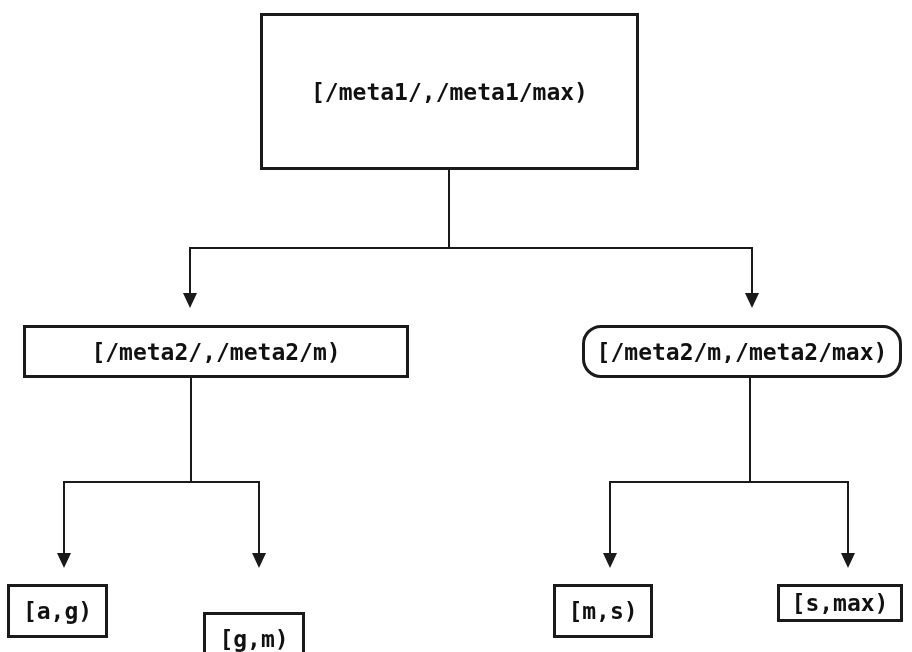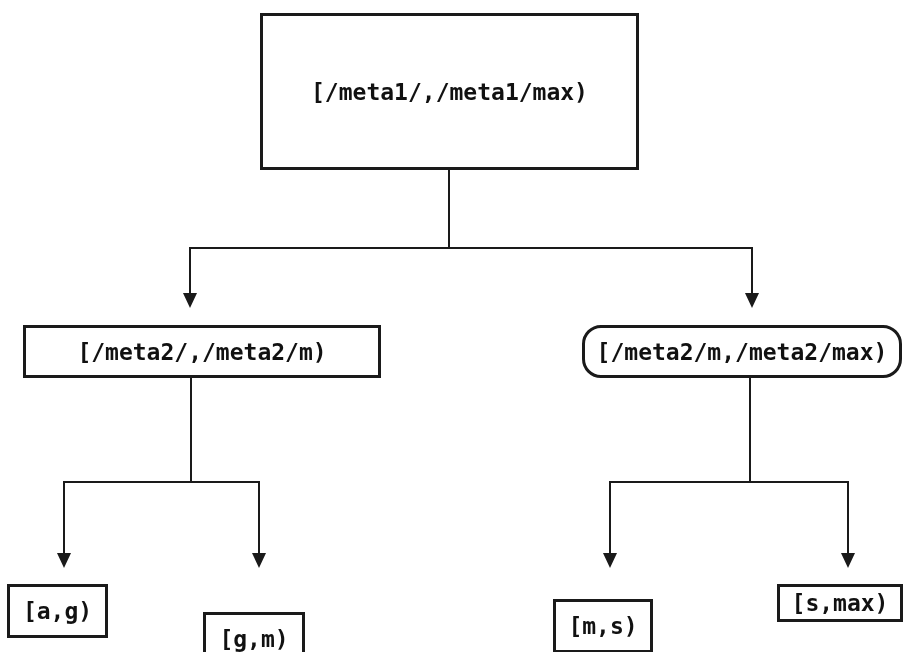--- a/index.html
+++ b/index.html
@@ -29,25 +29,25 @@
     background: #ffffff;
     display: flex;
     align-items: center;
     justify-content: center;
     font-weight: 700;
     font-size: 23px;
     color: #111111;
     white-space: nowrap;
   }
   #node-root  { left: 260px; top: 13px;  width: 379px; height: 157px; }
-  #node-left  { left: 23px;  top: 325px; width: 358px; height: 53px;  }
+  #node-left  { left: 23px;  top: 325px; width: 386px; height: 53px;  }
   #node-right { left: 582px; top: 325px; width: 320px; height: 53px; border-radius: 19px;  }
   #node-ag    { left: 7px;   top: 584px; width: 101px; height: 54px;  }
   #node-gm    { left: 203px; top: 612px; width: 102px; height: 54px;  }
-  #node-ms    { left: 553px; top: 599px; width: 100px; height: 54px;  }
+  #node-ms    { left: 553px; top: 584px; width: 100px; height: 54px;  }
   #node-smax  { left: 777px; top: 584px; width: 126px; height: 38px;  }
   .edge-line {
     stroke: #1a1a1a;
     stroke-width: 2;
     fill: none;
   }
   .arrowhead {
     fill: #1a1a1a;
     stroke: none;
   }

